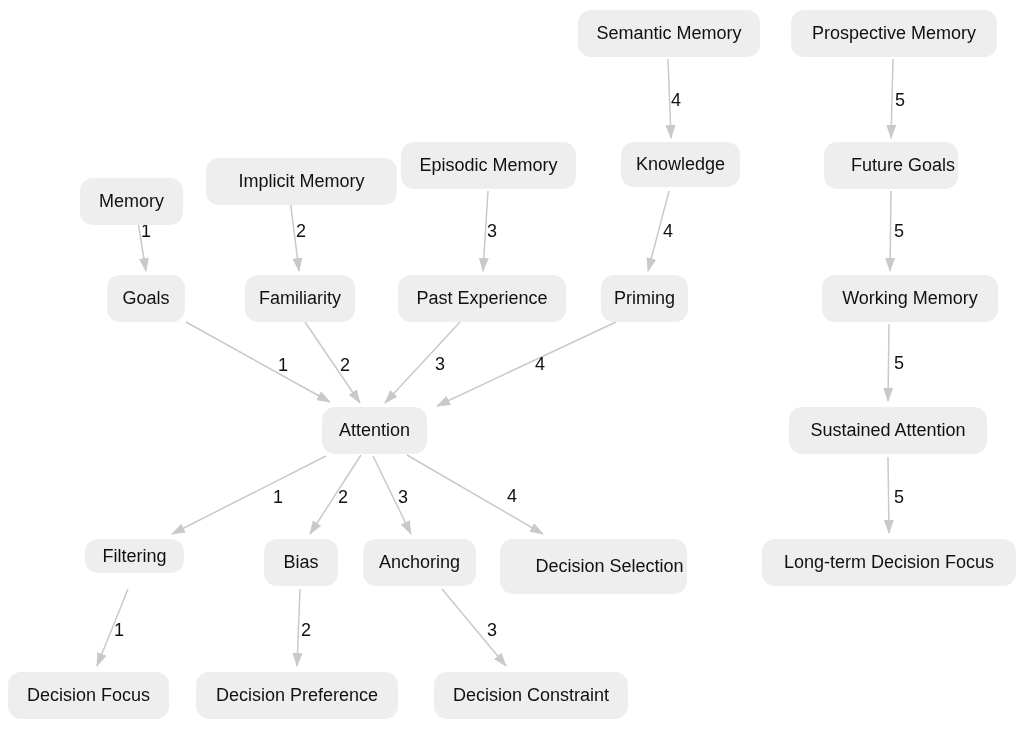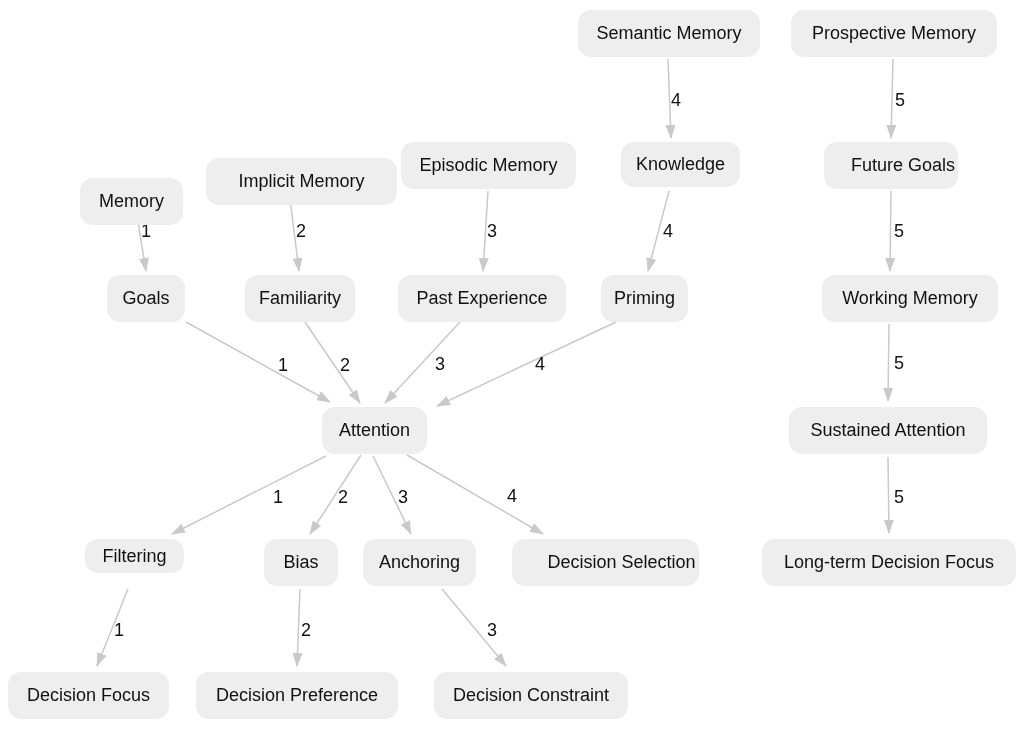--- a/index.html
+++ b/index.html
@@ -109,19 +109,19 @@
       <div class="node" style="left: 107px; top: 275px; width: 78px; height: 47px;">Goals</div>
       <div class="node" style="left: 245px; top: 275px; width: 110px; height: 47px;">Familiarity</div>
       <div class="node" style="left: 398px; top: 275px; width: 168px; height: 47px;">Past Experience</div>
       <div class="node" style="left: 601px; top: 275px; width: 87px; height: 47px;">Priming</div>
       <div class="node" style="left: 802px; top: 275px; width: 176px; height: 47px; margin-left: 20px;">Working Memory</div>
       <div class="node" style="left: 322px; top: 407px; width: 105px; height: 47px;">Attention</div>
       <div class="node" style="left: 789px; top: 407px; width: 198px; height: 47px;">Sustained Attention</div>
       <div class="node" style="left: 85px; top: 539px; width: 99px; height: 34px;">Filtering</div>
       <div class="node" style="left: 264px; top: 539px; width: 74px; height: 47px;">Bias</div>
       <div class="node" style="left: 363px; top: 539px; width: 113px; height: 47px;">Anchoring</div>
-      <div class="node" style="left: 512px; top: 539px; width: 187px; height: 47px; padding-left: 32px;">Decision Selection</div>
+      <div class="node" style="left: 500px; top: 539px; width: 187px; height: 55px; padding-left: 32px;">Decision Selection</div>
       <div class="node" style="left: 762px; top: 539px; width: 254px; height: 47px;">Long-term Decision Focus</div>
       <div class="node" style="left: 8px; top: 672px; width: 161px; height: 47px;">Decision Focus</div>
       <div class="node" style="left: 196px; top: 672px; width: 202px; height: 47px;">Decision Preference</div>
       <div class="node" style="left: 434px; top: 672px; width: 194px; height: 47px;">Decision Constraint</div>
     </div>
 </div>
 
 </body></html>

